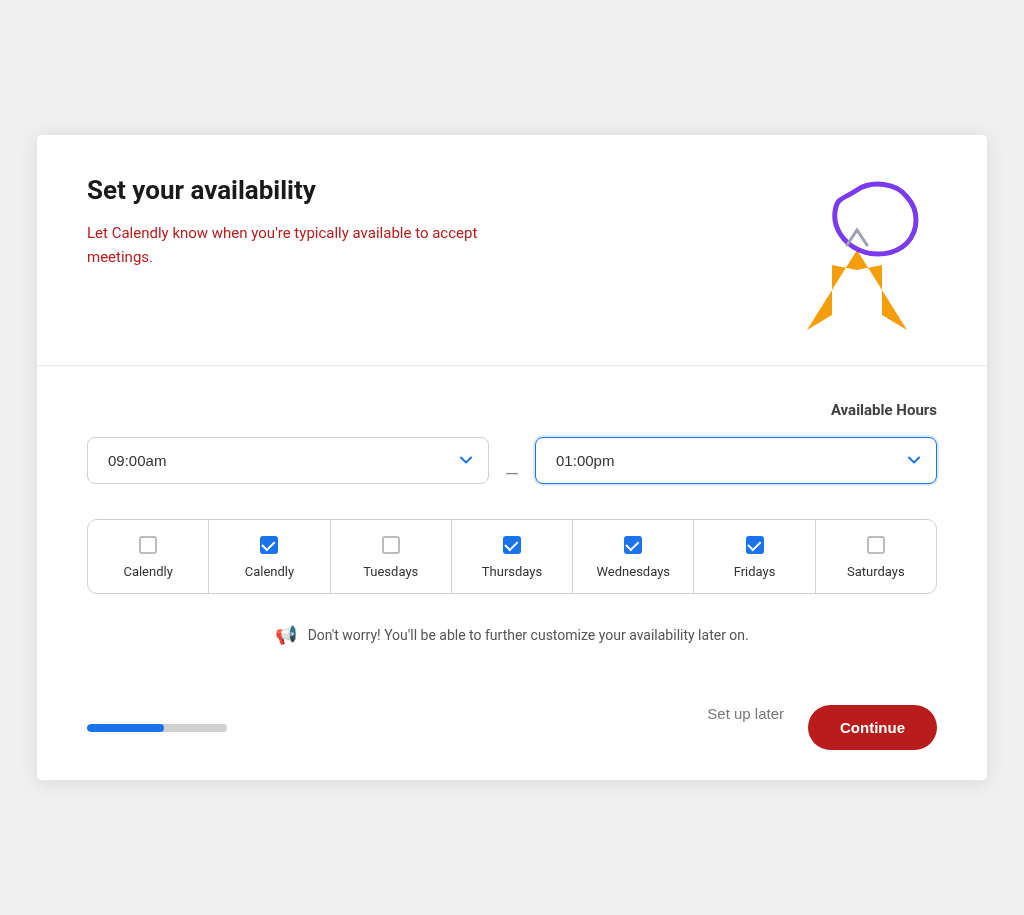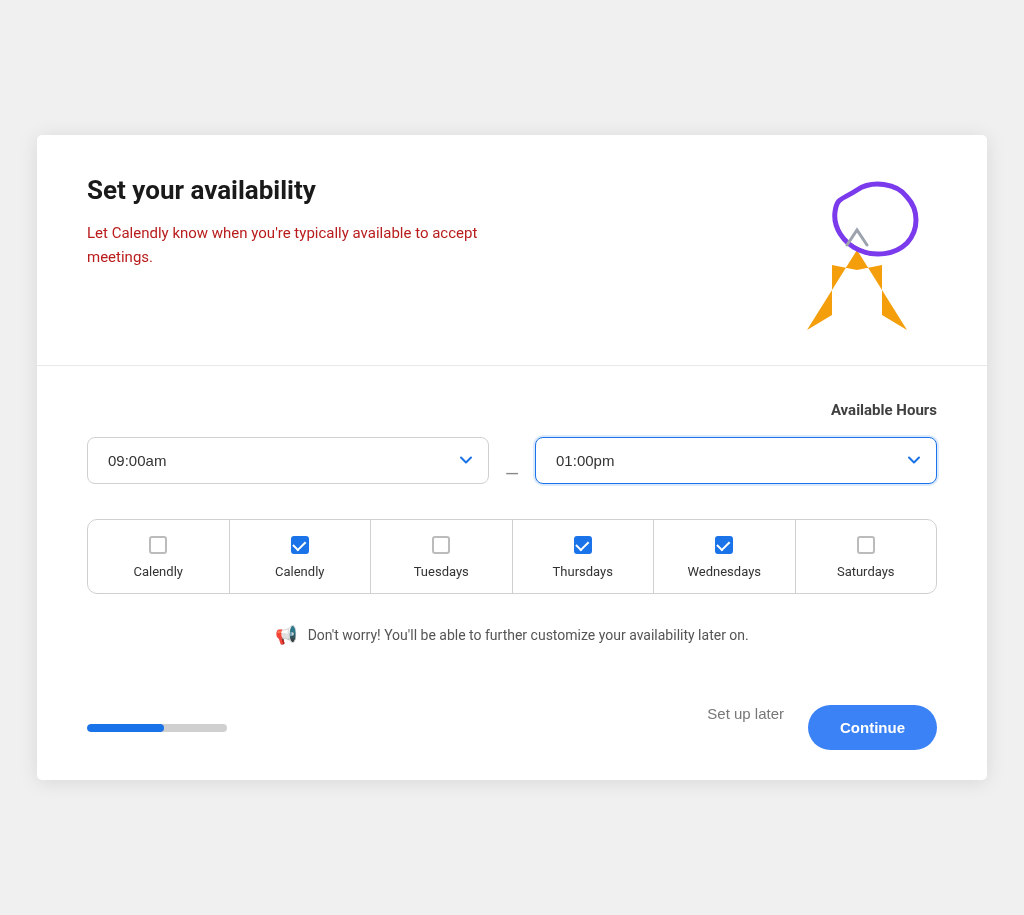--- a/index.html
+++ b/index.html
@@ -228,21 +228,21 @@
     .set-up-later-btn {
       background: none;
       border: none;
       font-size: 15px;
       color: #777;
       cursor: pointer;
       font-weight: 500;
     }
 
     .continue-btn {
-      background: #3b82f6;
+      background: #b91c1c;
       color: #fff;
       border: none;
       border-radius: 30px;
       padding: 14px 32px;
       font-size: 15px;
       font-weight: 600;
       cursor: pointer;
     }
   </style>
 </head>
@@ -320,20 +320,24 @@
         </div>
         <div class="day-cell">
           <div class="day-checkbox checked"></div>
           <span class="day-label">Thursdays</span>
         </div>
         <div class="day-cell">
           <div class="day-checkbox checked"></div>
           <span class="day-label">Wednesdays</span>
         </div>
         <div class="day-cell">
+          <div class="day-checkbox checked"></div>
+          <span class="day-label">Fridays</span>
+        </div>
+        <div class="day-cell">
           <div class="day-checkbox"></div>
           <span class="day-label">Saturdays</span>
         </div>
       </div>
 
     <div class="info-row">
       <span class="megaphone-icon">📢</span>
       <span>Don't worry! You'll be able to further customize your availability later on.</span>
     </div>
 

